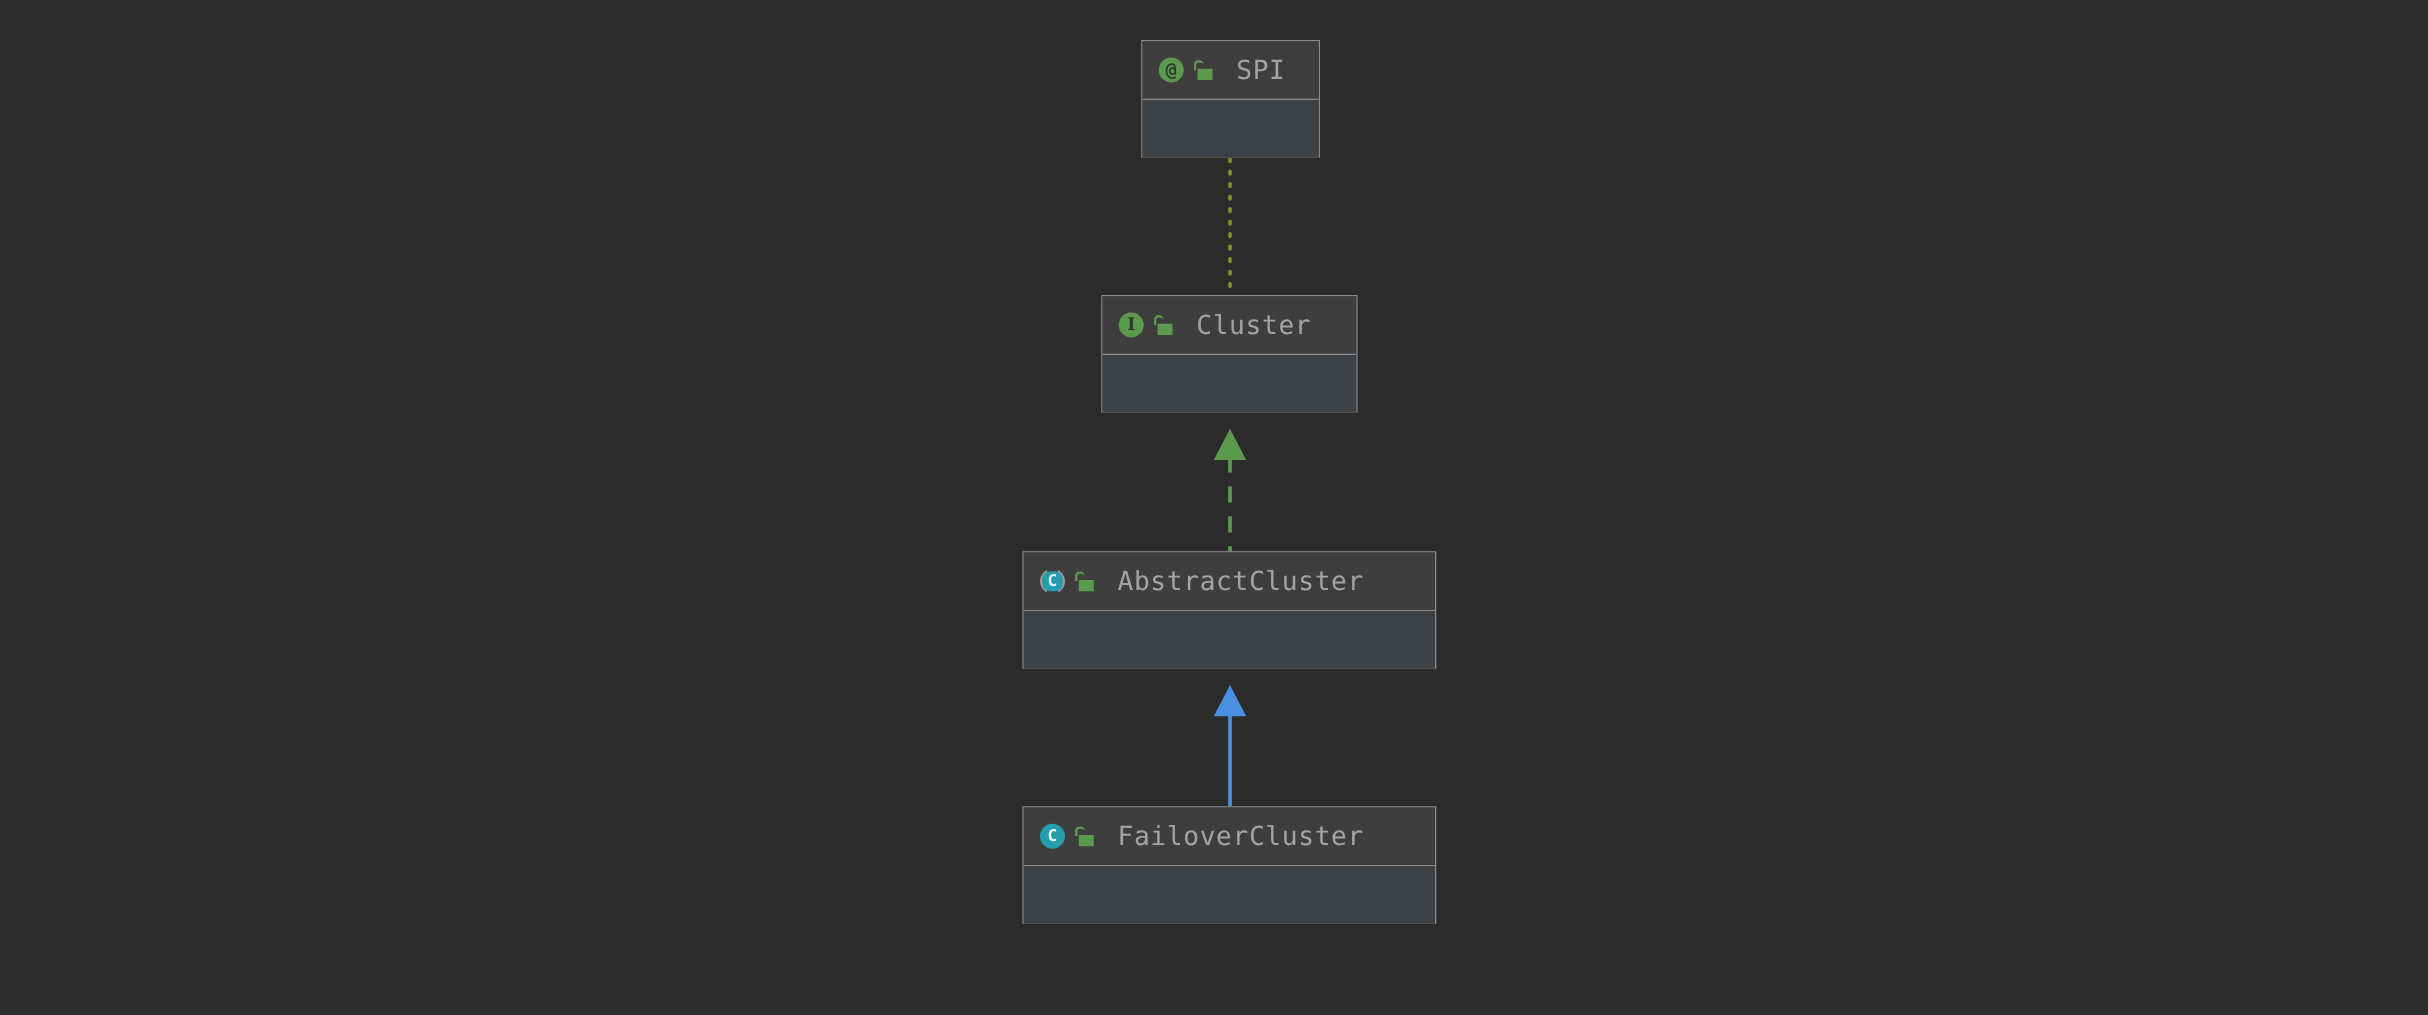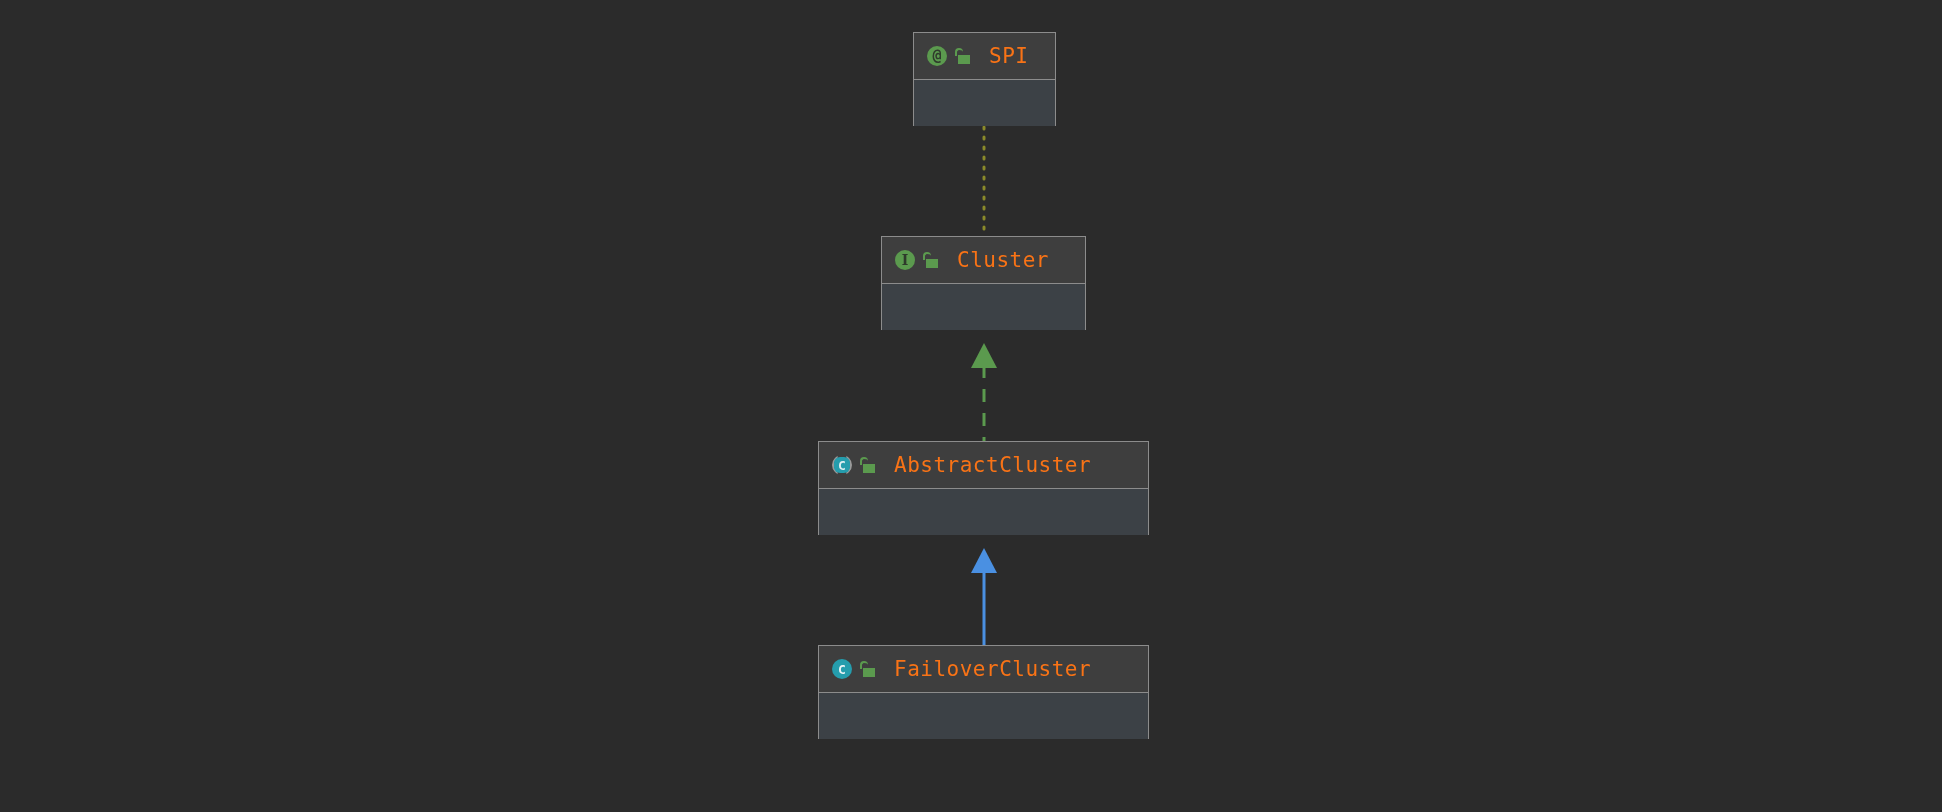--- a/index.html
+++ b/index.html
@@ -64,21 +64,21 @@
     flex: 0 0 auto;
     width: 16px;
     height: 16px;
     position: relative;
     margin-right: 18px;
   }
   .node-title {
     font-family: "DejaVu Sans Mono", "Liberation Mono", monospace;
     font-size: 21px;
     letter-spacing: 0.5px;
-    color: #f97316;
+    color: #a3a3a3;
     white-space: nowrap;
     line-height: 1;
   }
 
   
   .icon-circle {
     position: absolute;
     left: 1px; top: 1px;
     width: 20px;
     height: 20px;

